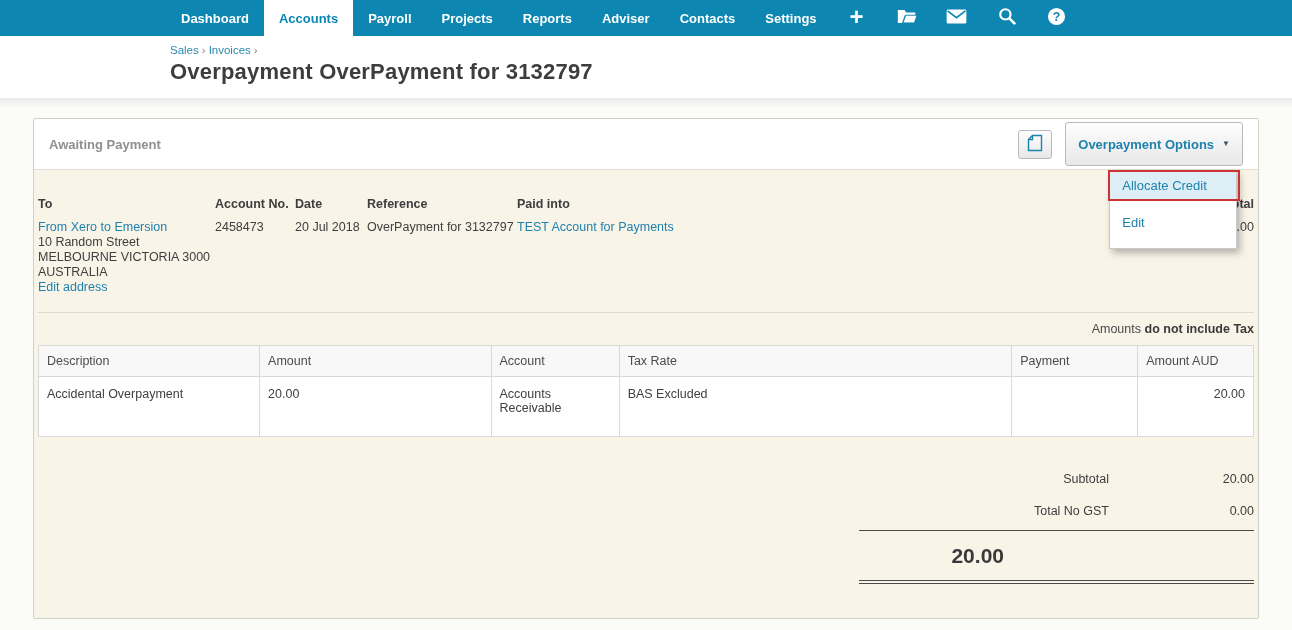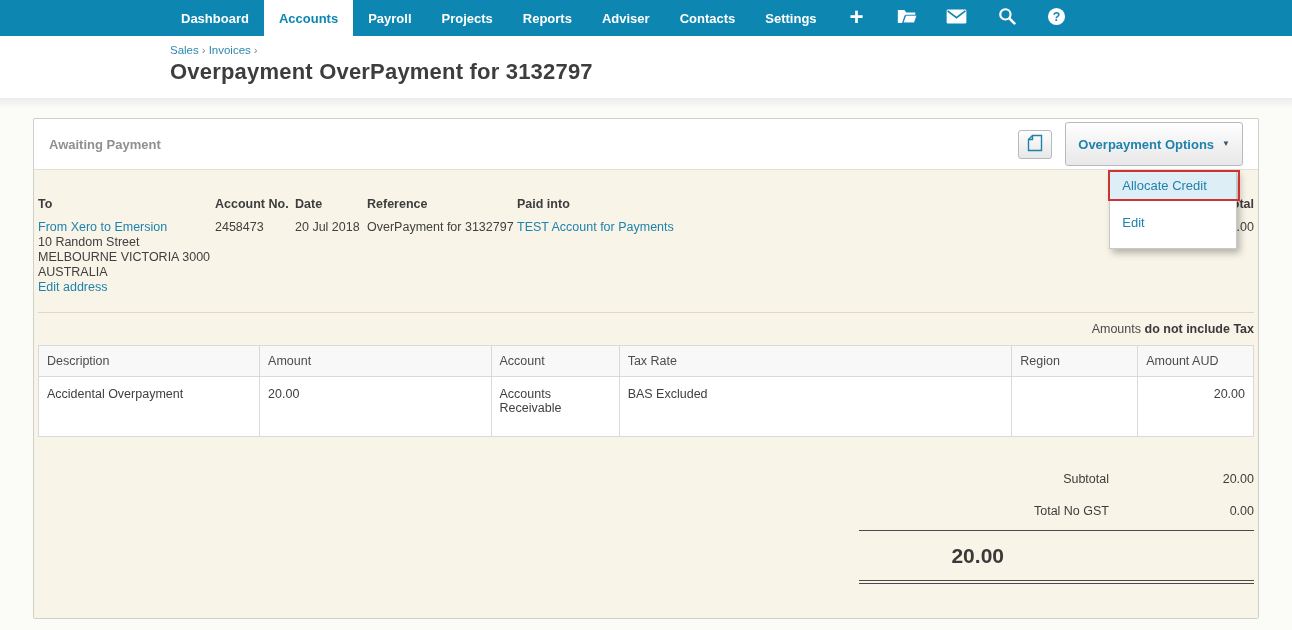--- a/index.html
+++ b/index.html
@@ -232,21 +232,21 @@
           <col style="width:380px">
             <col style="width:122px">
             <col style="width:112px">
         </colgroup>
         <thead>
           <tr>
             <th>Description</th>
             <th>Amount</th>
             <th>Account</th>
             <th>Tax Rate</th>
-            <th>Region</th>
+            <th>Payment</th>
             <th class="num">Amount AUD</th>
           </tr>
         </thead>
         <tbody>
           <tr>
             <td>Accidental Overpayment</td>
             <td>20.00</td>
             <td>Accounts Receivable</td>
             <td>BAS Excluded</td>
             <td></td>

